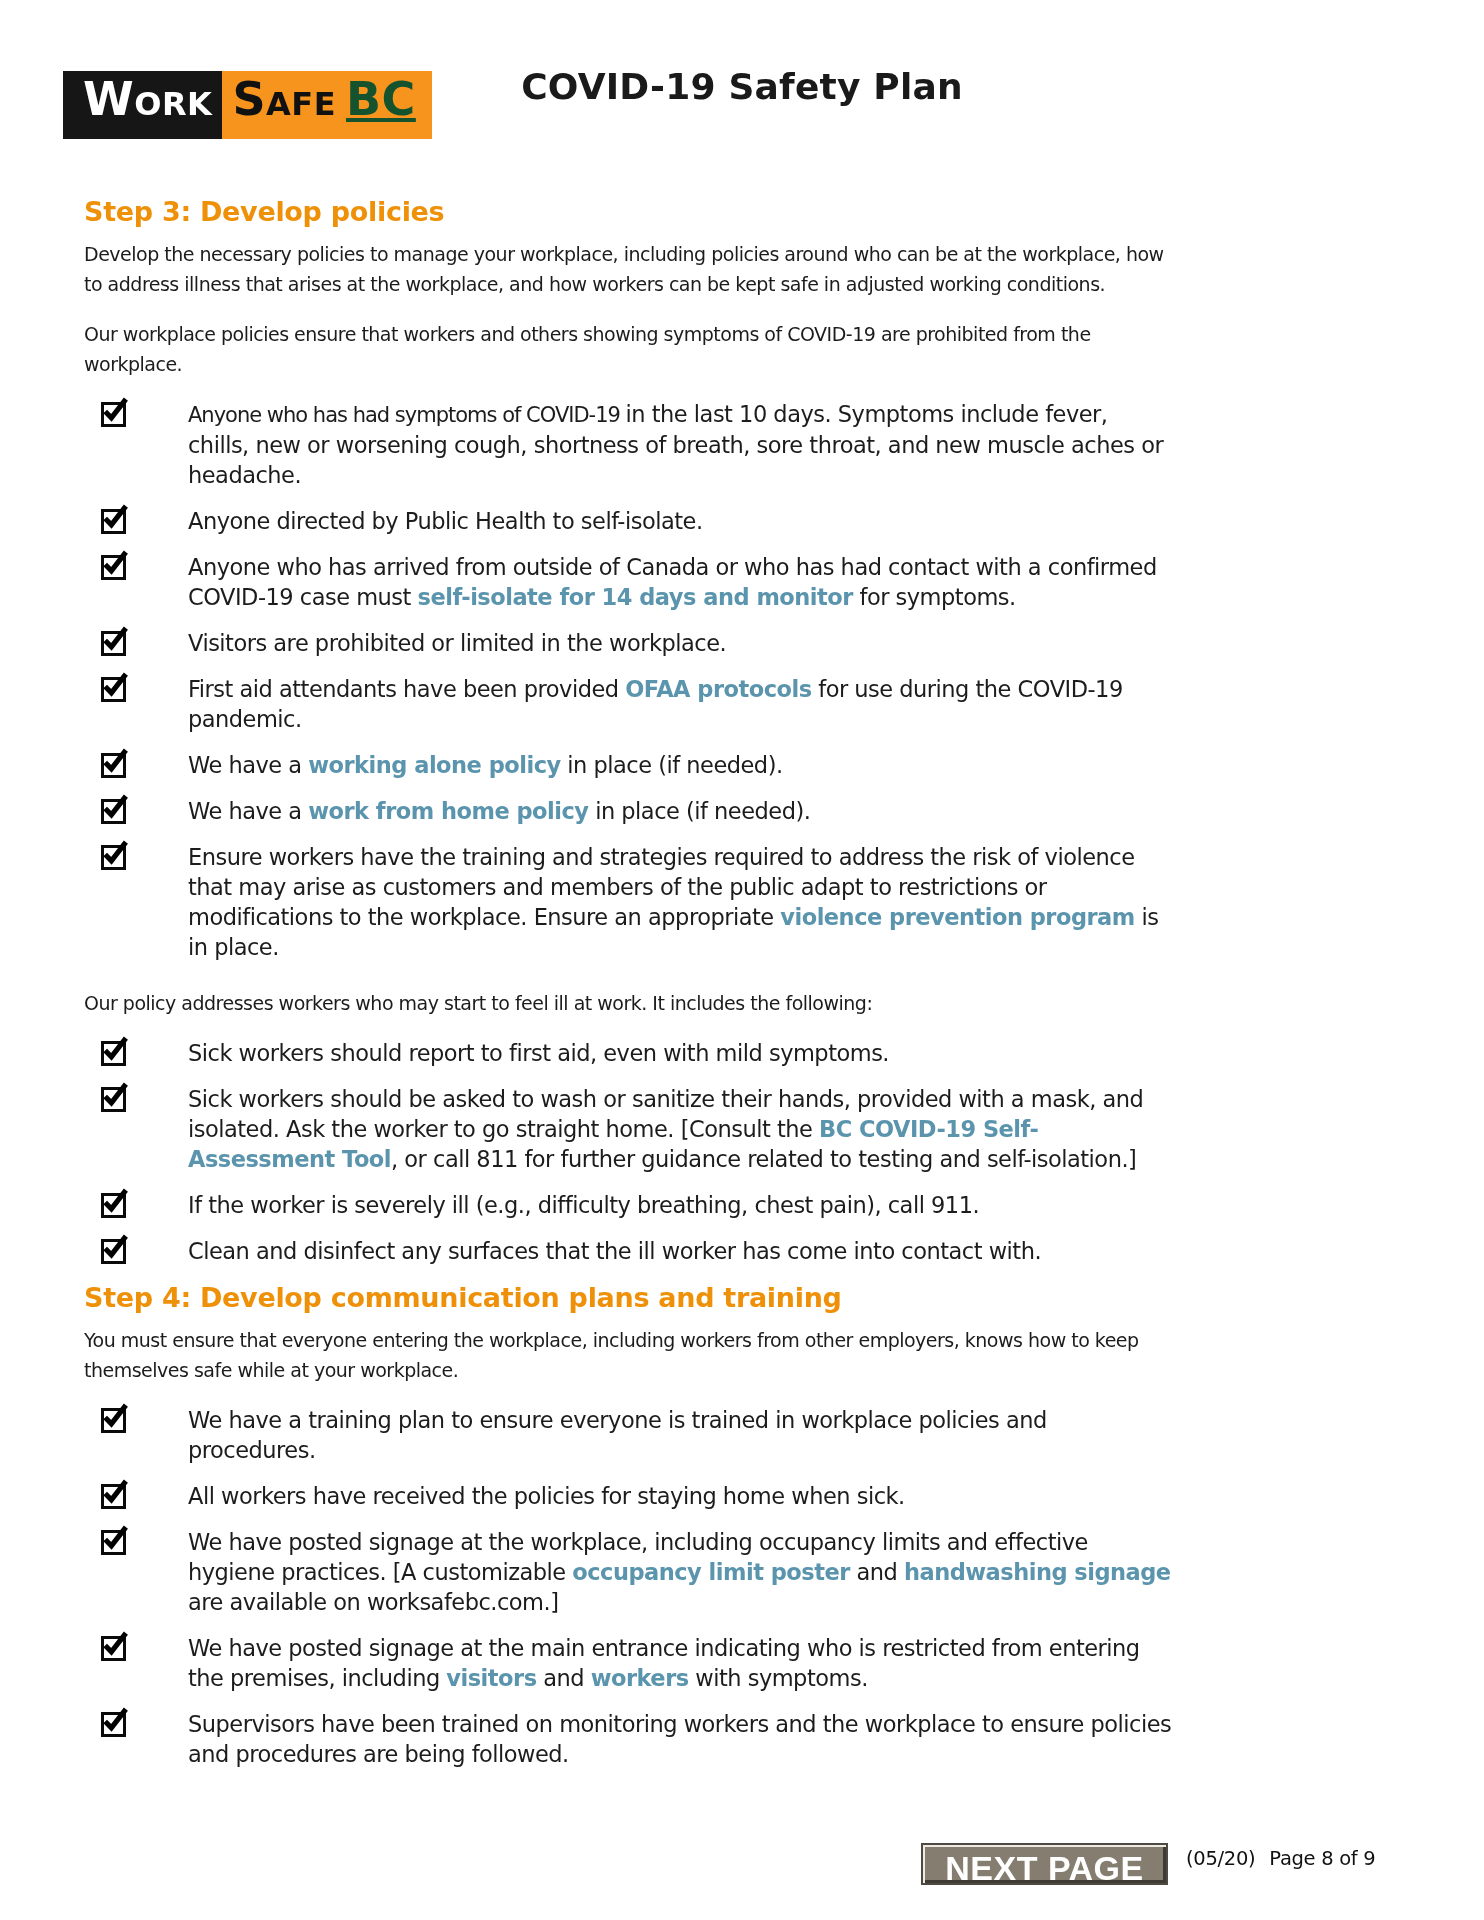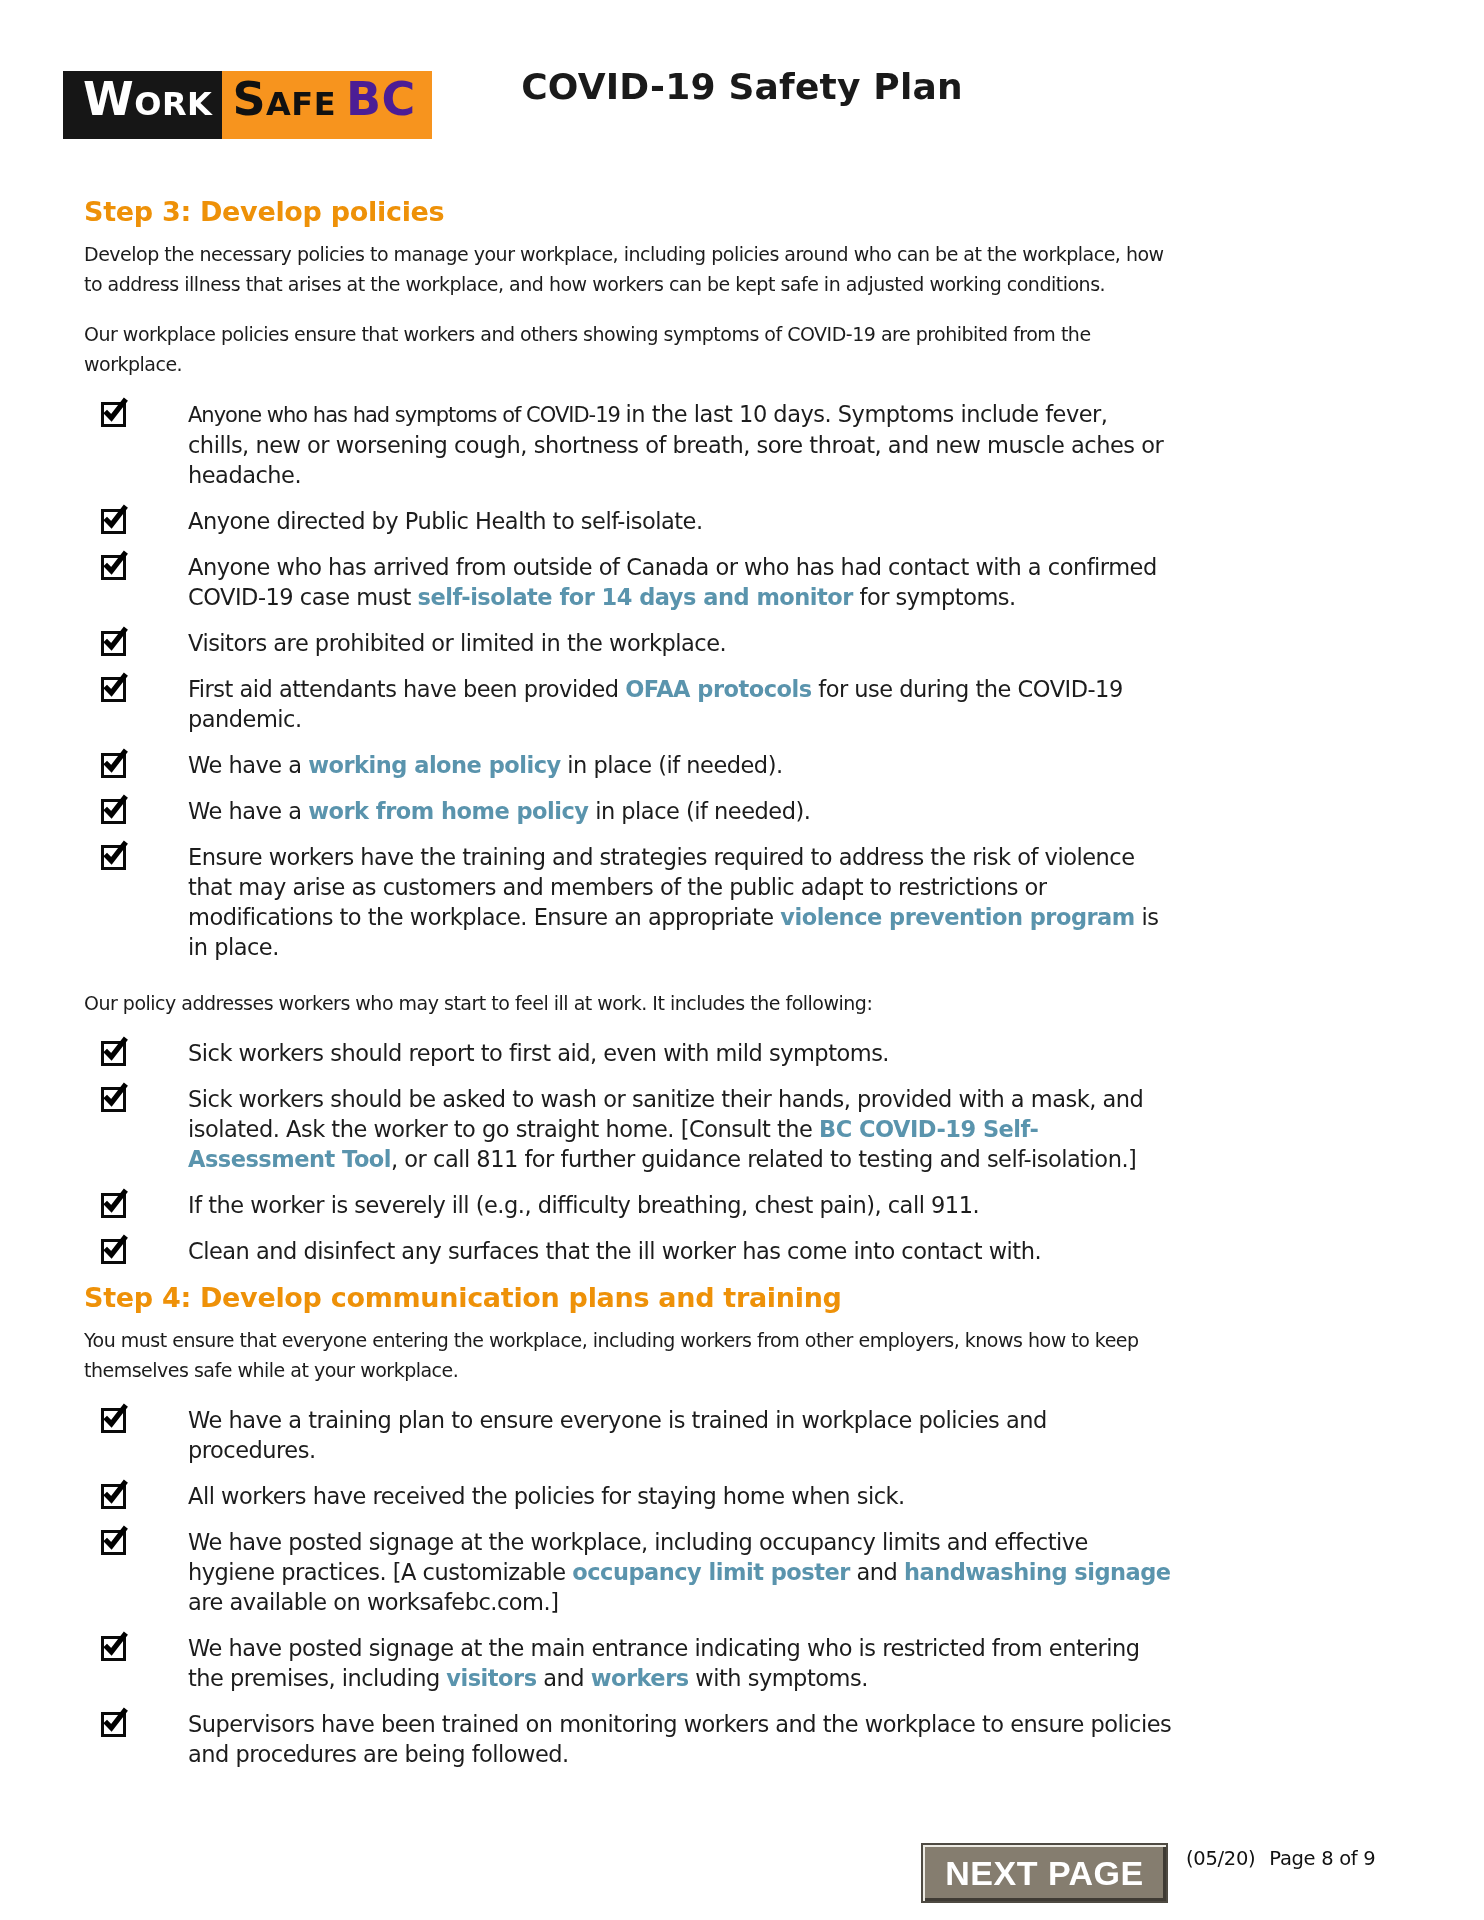--- a/index.html
+++ b/index.html
@@ -23,21 +23,21 @@
   .logo-black {
     background:#161616; color:#ffffff;
     padding:0 10px 0 20px;
   }
   .logo-orange {
     background:#f7941e;
     padding:0 16px 0 10px;
     display:flex; gap:10px;
   }
   .logo-safe { color:#111111; }
-  .logo-bc   { color:#4c1d95; }
+  .logo-bc   { color:#14532d;text-decoration:underline; }
 
   .doc-title {
     position:absolute; left:0; top:66px; width:100%;
     text-align:center;
     font-size:36px; font-weight:bold;
     letter-spacing:0.2px;
     color:#1a1a1a;
   }
 
   
@@ -83,21 +83,21 @@
     color:#5a94ad; font-weight:bold;
     cursor:pointer;
   }
   .seg-cond {
     font-size:21px; letter-spacing:-1px;
   }
 
   
   .next-btn {
     position:absolute; left:921px; top:1843px;
-    width:247px; height:60px;
+    width:247px; height:42px;
     background:#857d6f;
     border:2px solid #4e4a42;
     box-shadow: inset 2px 2px 0 #edebe4, inset -3px -3px 0 #3f3b34;
     color:#ffffff;
     font-family:"Liberation Sans","DejaVu Sans",sans-serif;
     font-size:34px; font-weight:bold;
     letter-spacing:0.5px;
     text-align:center; line-height:46px;
     padding:0; cursor:pointer;
   }

